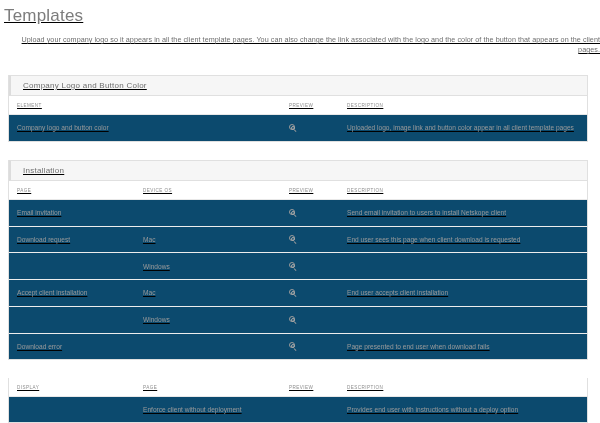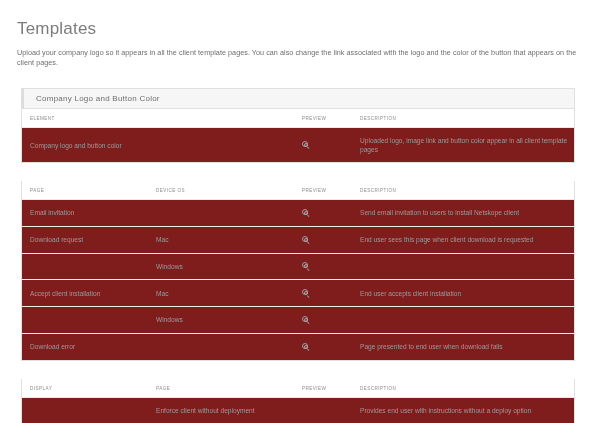--- a/index.html
+++ b/index.html
@@ -11,47 +11,49 @@
     background: #ffffff;
     font-family: "Liberation Sans", sans-serif;
     overflow: hidden;
   }
 
   .page {
     width: 600px;
     height: 423px;
     position: relative;
     background: #ffffff;
-    padding: 13px;
+    padding: 0;
+    text-decoration: underline;
   }
 
   .page-title {
     font-size: 17px;
     font-weight: 400;
     color: #7c7c7c;
     letter-spacing: 0.2px;
     padding: 5px 0 0 4px;
     margin: 0;
     line-height: 22px;
   }
 
   .page-subtitle {
     font-size: 7.2px;
     color: #6d6d6d;
     padding: 8px 0 0 4px;
     margin: 0;
     line-height: 10px;
     letter-spacing: 0.05px;
+    text-align: right;
   }
 
   .panel {
     margin: 0 12px 0 8px;
     border: 1px solid #e0e0e0;
     border-top: none;
-    background: #7f1d1d;
+    background: #0c4a6e;
   }
 
   .panel-header {
     background: #f6f6f6;
     border-top: 1px solid #e0e0e0;
     border-bottom: 1px solid #e0e0e0;
     border-left: 2px solid #dcdcdc;
     height: 21px;
     display: flex;
     align-items: center;
@@ -195,20 +197,23 @@
           </td>
           <td class="desc-cell">Uploaded logo, image link and button color appear in all client template pages</td>
         </tr>
       </tbody>
     </table>
   </div>
 
   <div class="gap-xs"></div>
 
   <div class="panel">
+    <div class="panel-header">
+      <span class="panel-header-title">Installation</span>
+    </div>
     <table class="tbl">
       <thead>
         <tr>
           <th class="c-page">PAGE</th>
           <th class="c-dev">DEVICE OS</th>
           <th class="c-pv2">PREVIEW</th>
           <th class="c-ds2">DESCRIPTION</th>
         </tr>
       </thead>
       <tbody>

